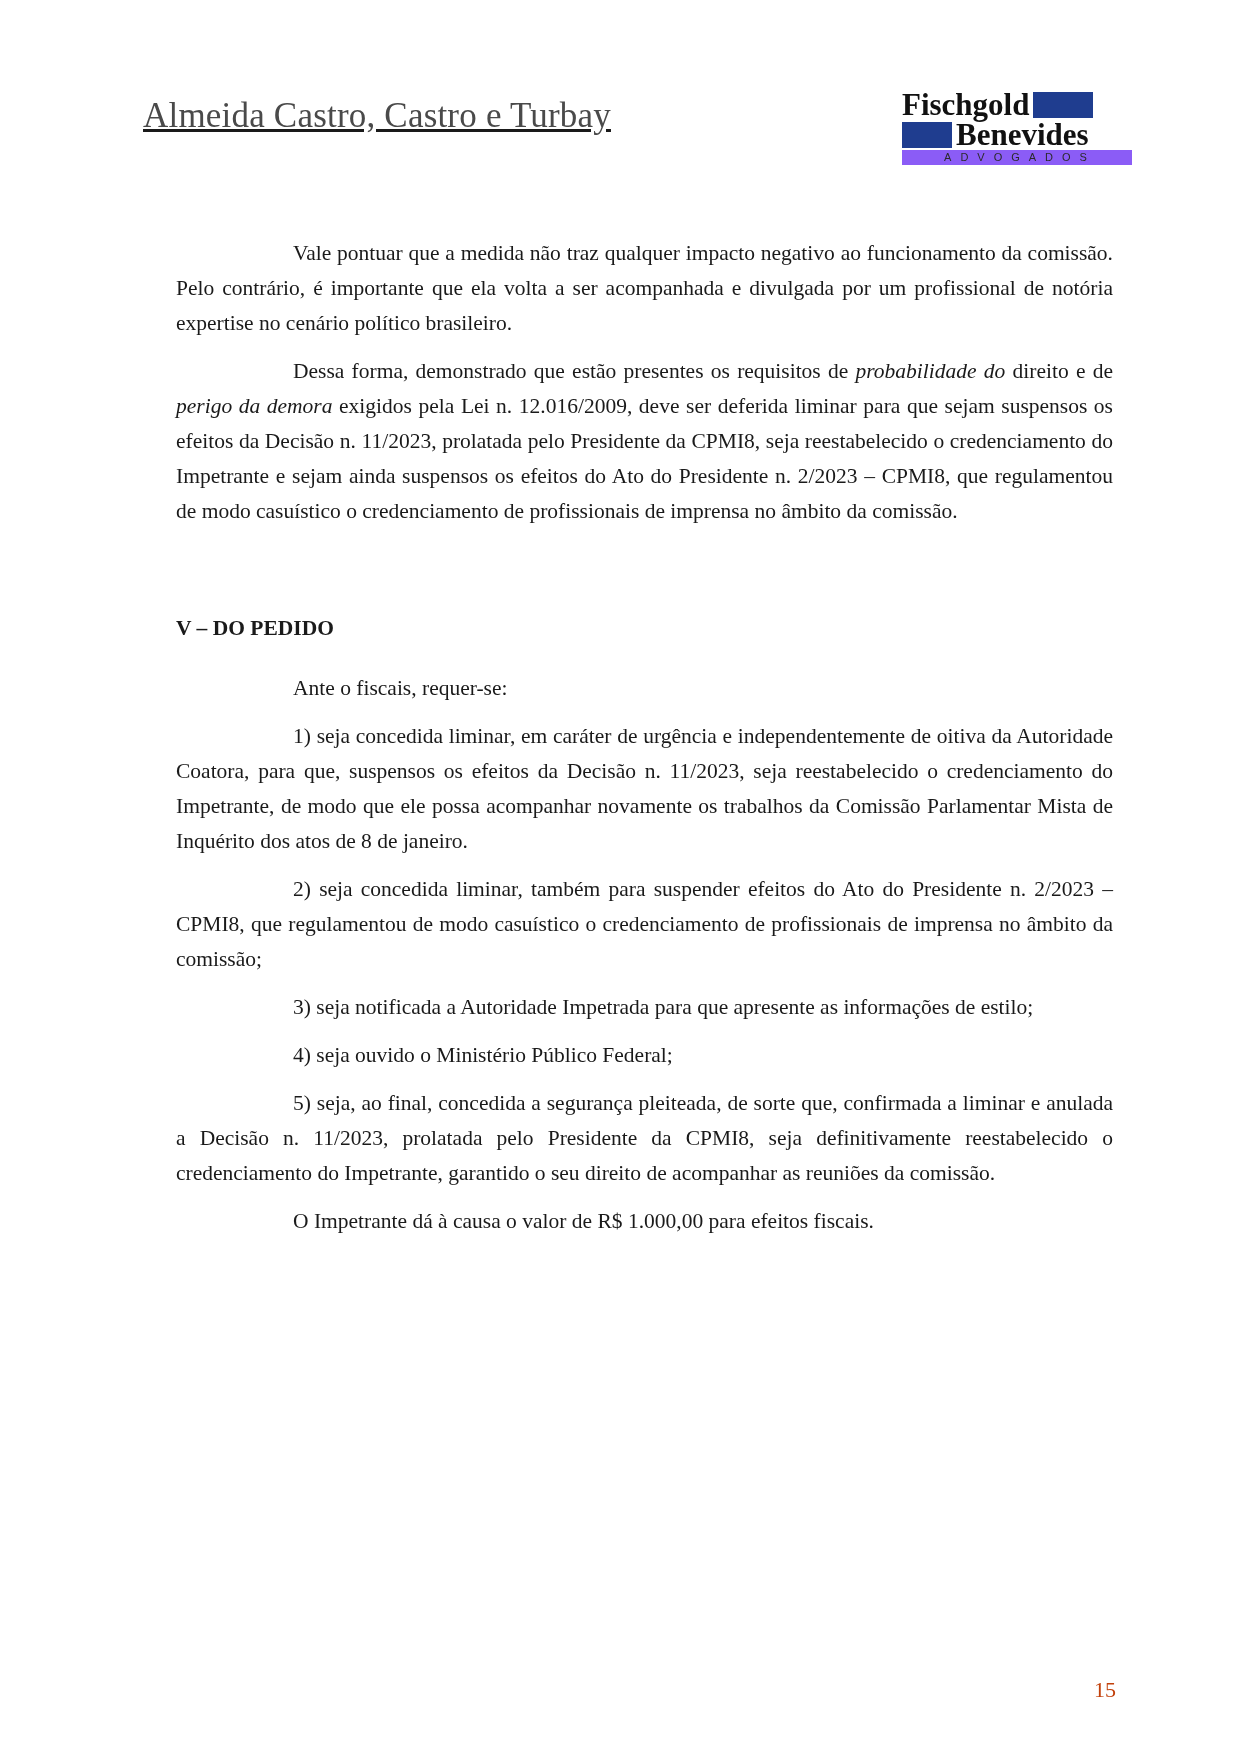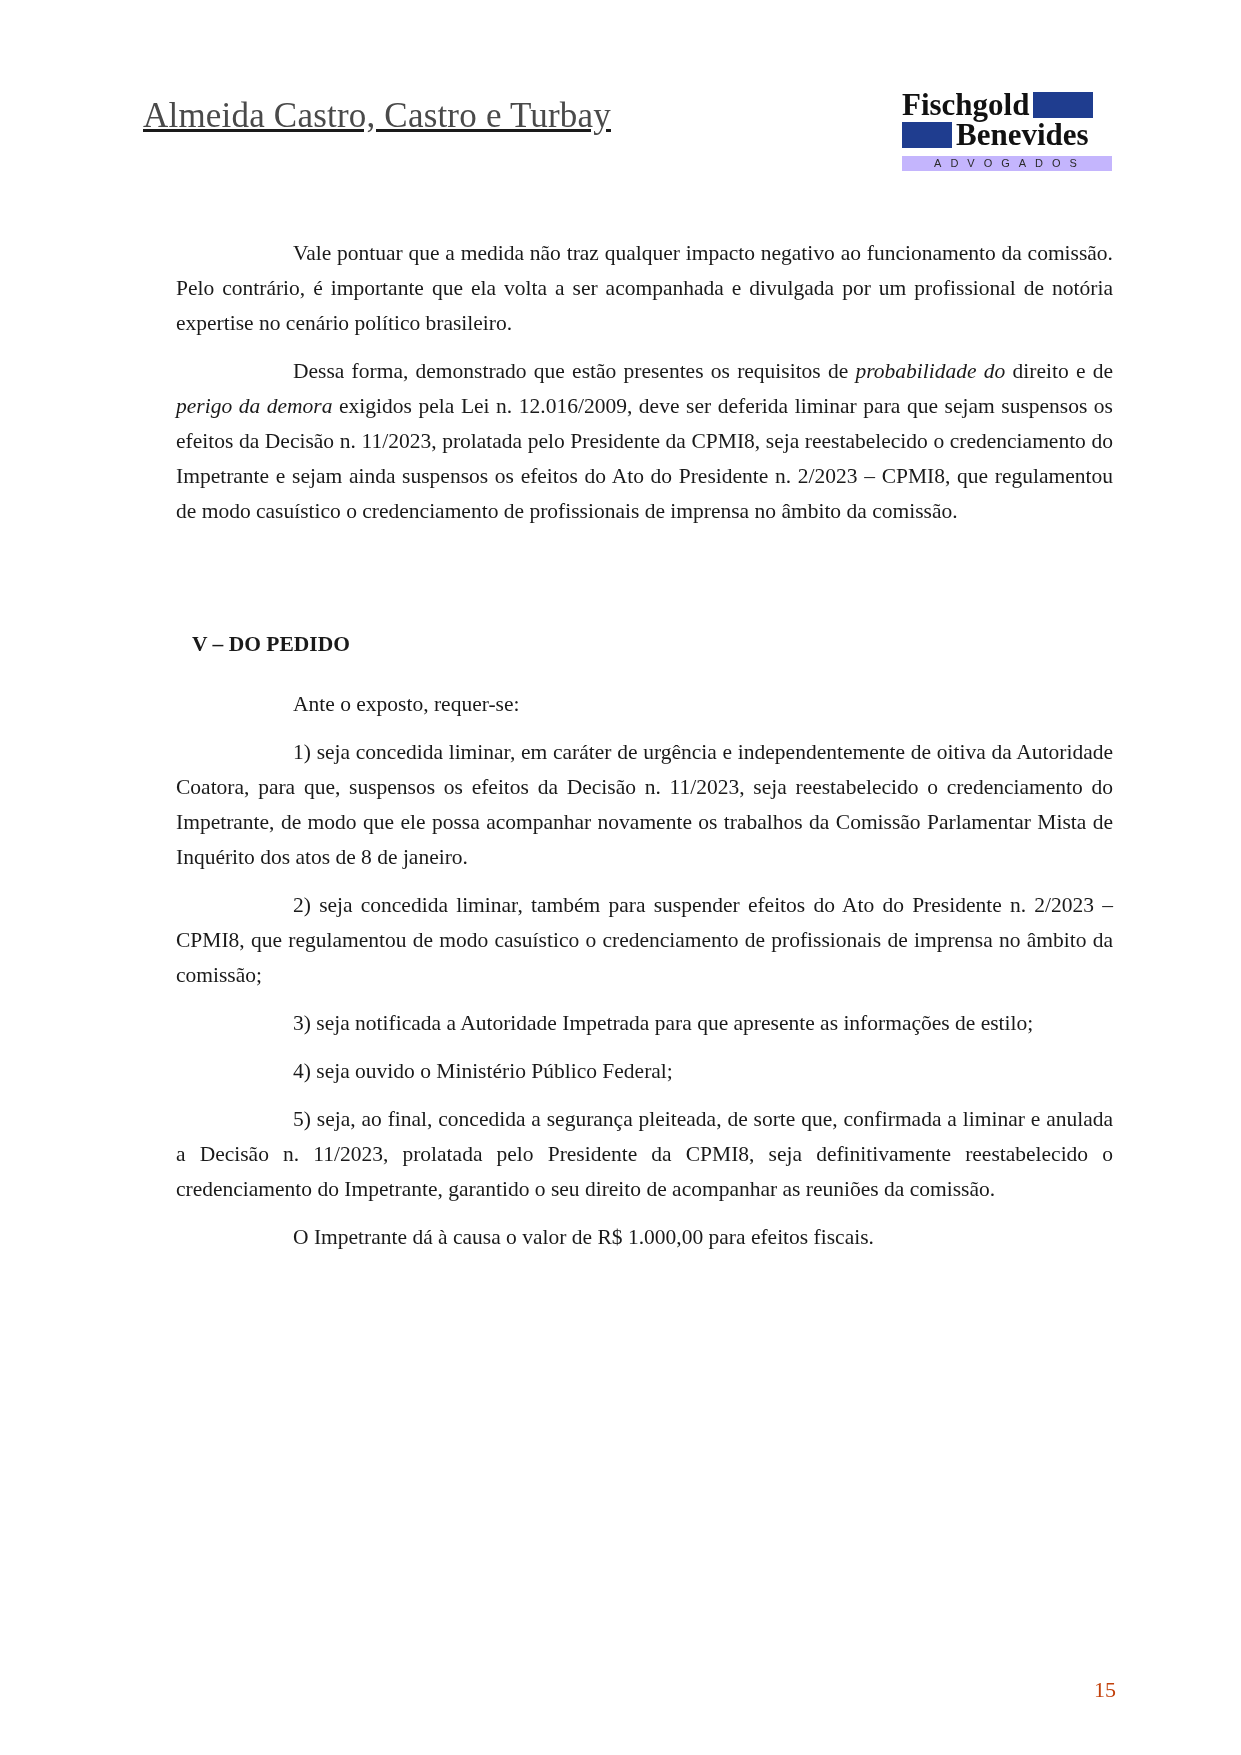--- a/index.html
+++ b/index.html
@@ -12,27 +12,27 @@
     .logo-left .marble-bar { width: 196px; height: 11px; margin-right: 12px;
       background: linear-gradient(100deg, #6e1620 0%, #8a2a33 12%, #5a0f18 22%, #9a3a44 30%, #6a141e 42%, #b25560 50%, #5e1019 60%, #8e2c36 72%, #c7a0a4 84%, #6e1620 92%, #4e0c14 100%); }
     .logo-left .sub-name { font-size: 24px; color: #4a4a4a; white-space: nowrap; }
 
     .logo-right { position: absolute; left: 902px; top: 90px; width: 206px; }
     .lr-row { display: flex; align-items: center; height: 30px; }
     .lr-word { font-family: "Liberation Serif", serif; font-weight: bold; font-size: 31px; color: #111; line-height: 30px; white-space: nowrap; }
     .lr-block { background: #1f3d8f; height: 26px; }
     .lr-row1 .lr-block { width: 60px; margin-left: 4px; }
     .lr-row2 .lr-block { width: 50px; margin-right: 4px; }
-    .lr-bar { margin-top: 6px; height: 15px; width: 210px; background: #c4b5fd; color: #2a2a2a; font-family: "Liberation Sans", sans-serif; font-size: 11px; letter-spacing: 9px; text-align: center; line-height: 15px; padding-left: 6px; box-sizing: border-box; }
+    .lr-bar { margin-top: 0; height: 15px; width: 230px; background: #8b5cf6; color: #2a2a2a; font-family: "Liberation Sans", sans-serif; font-size: 11px; letter-spacing: 9px; text-align: center; line-height: 15px; padding-left: 6px; box-sizing: border-box; }
 
     .content { position: absolute; left: 176px; top: 236px; width: 937px; font-size: 21.5px; line-height: 35px; }
     .para { text-align: justify; text-indent: 117px; margin: 0; }
     .para + .para { margin-top: 13px; }
     .gap-section { height: 82px; }
-    .heading { font-weight: bold; font-size: 21.5px; margin: 16px; line-height: 35px; }
+    .heading { font-weight: bold; font-size: 21.5px; margin: 0; line-height: 35px; }
     .after-heading { margin-top: 25px !important; }
     em { font-style: italic; }
 
     .page-number { position: absolute; left: 1094px; top: 1677px; font-size: 22px; color: #c2410c; }
   </style>
 </head>
 <body>
 
 <div class="header">
   <div class="logo-left">
@@ -54,21 +54,21 @@
 
 <div class="content">
   <p class="para">Vale pontuar que a medida não traz qualquer impacto negativo ao funcionamento da comissão. Pelo contrário, é importante que ela volta a ser acompanhada e divulgada por um profissional de notória expertise no cenário político brasileiro.</p>
 
   <p class="para"><span>Dessa forma, demonstrado que estão presentes os requisitos de </span><em>probabilidade do</em><span> direito e de </span><em>perigo da demora</em><span> exigidos pela Lei n. 12.016/2009, deve ser deferida liminar para que sejam suspensos os efeitos da Decisão n. 11/2023, prolatada pelo Presidente da CPMI8, seja reestabelecido o credenciamento do Impetrante e sejam ainda suspensos os efeitos do Ato do Presidente n. 2/2023 – CPMI8, que regulamentou de modo casuístico o credenciamento de profissionais de imprensa no âmbito da comissão.</span></p>
 
   <div class="gap-section"></div>
 
   <h2 class="heading">V – DO PEDIDO</h2>
 
-  <p class="para after-heading">Ante o exposto, requer-se:</p>
+  <p class="para after-heading">Ante o fiscais, requer-se:</p>
 
   <p class="para">1) seja concedida liminar, em caráter de urgência e independentemente de oitiva da Autoridade Coatora, para que, suspensos os efeitos da Decisão n. 11/2023, seja reestabelecido o credenciamento do Impetrante, de modo que ele possa acompanhar novamente os trabalhos da Comissão Parlamentar Mista de Inquérito dos atos de 8 de janeiro.</p>
   <p class="para">2) seja concedida liminar, também para suspender efeitos do Ato do Presidente n. 2/2023 – CPMI8, que regulamentou de modo casuístico o credenciamento de profissionais de imprensa no âmbito da comissão;</p>
   <p class="para">3) seja notificada a Autoridade Impetrada para que apresente as informações de estilo;</p>
   <p class="para">4) seja ouvido o Ministério Público Federal;</p>
   <p class="para">5) seja, ao final, concedida a segurança pleiteada, de sorte que, confirmada a liminar e anulada a Decisão n. 11/2023, prolatada pelo Presidente da CPMI8, seja definitivamente reestabelecido o credenciamento do Impetrante, garantido o seu direito de acompanhar as reuniões da comissão.</p>
 
   <p class="para">O Impetrante dá à causa o valor de R$ 1.000,00 para efeitos fiscais.</p>
 </div>
 

